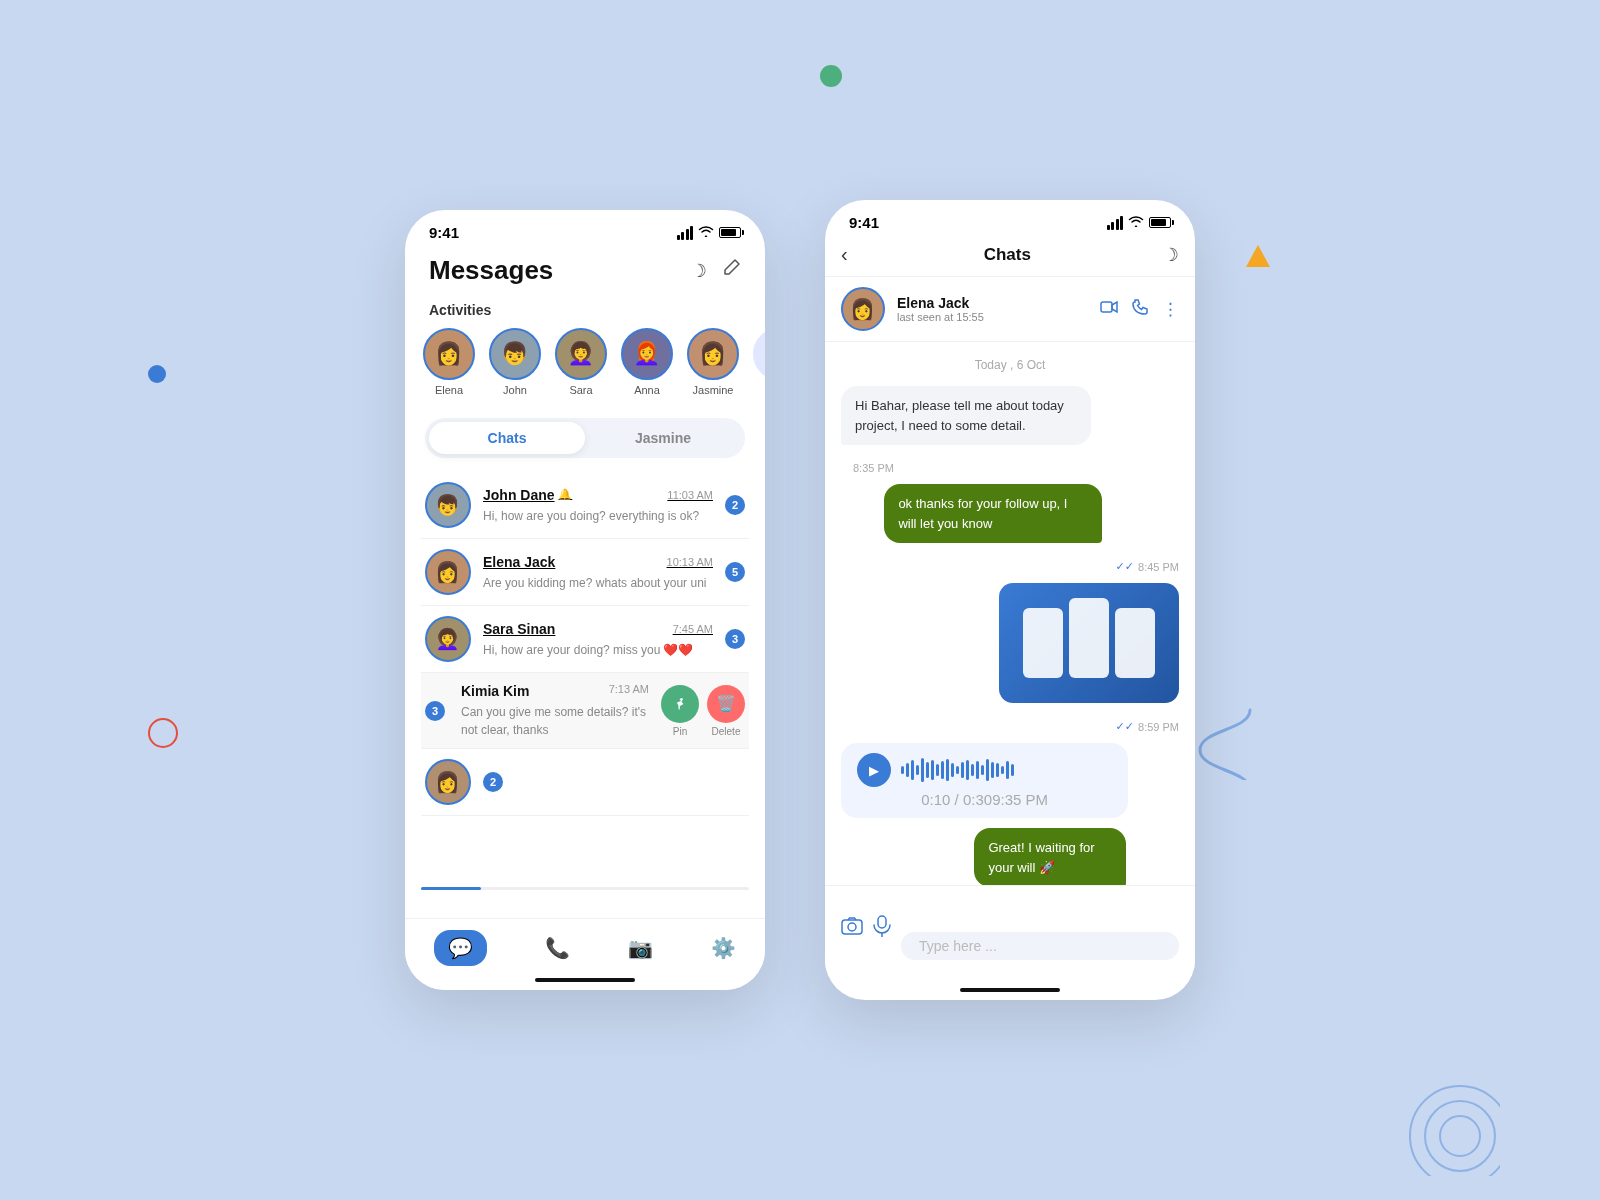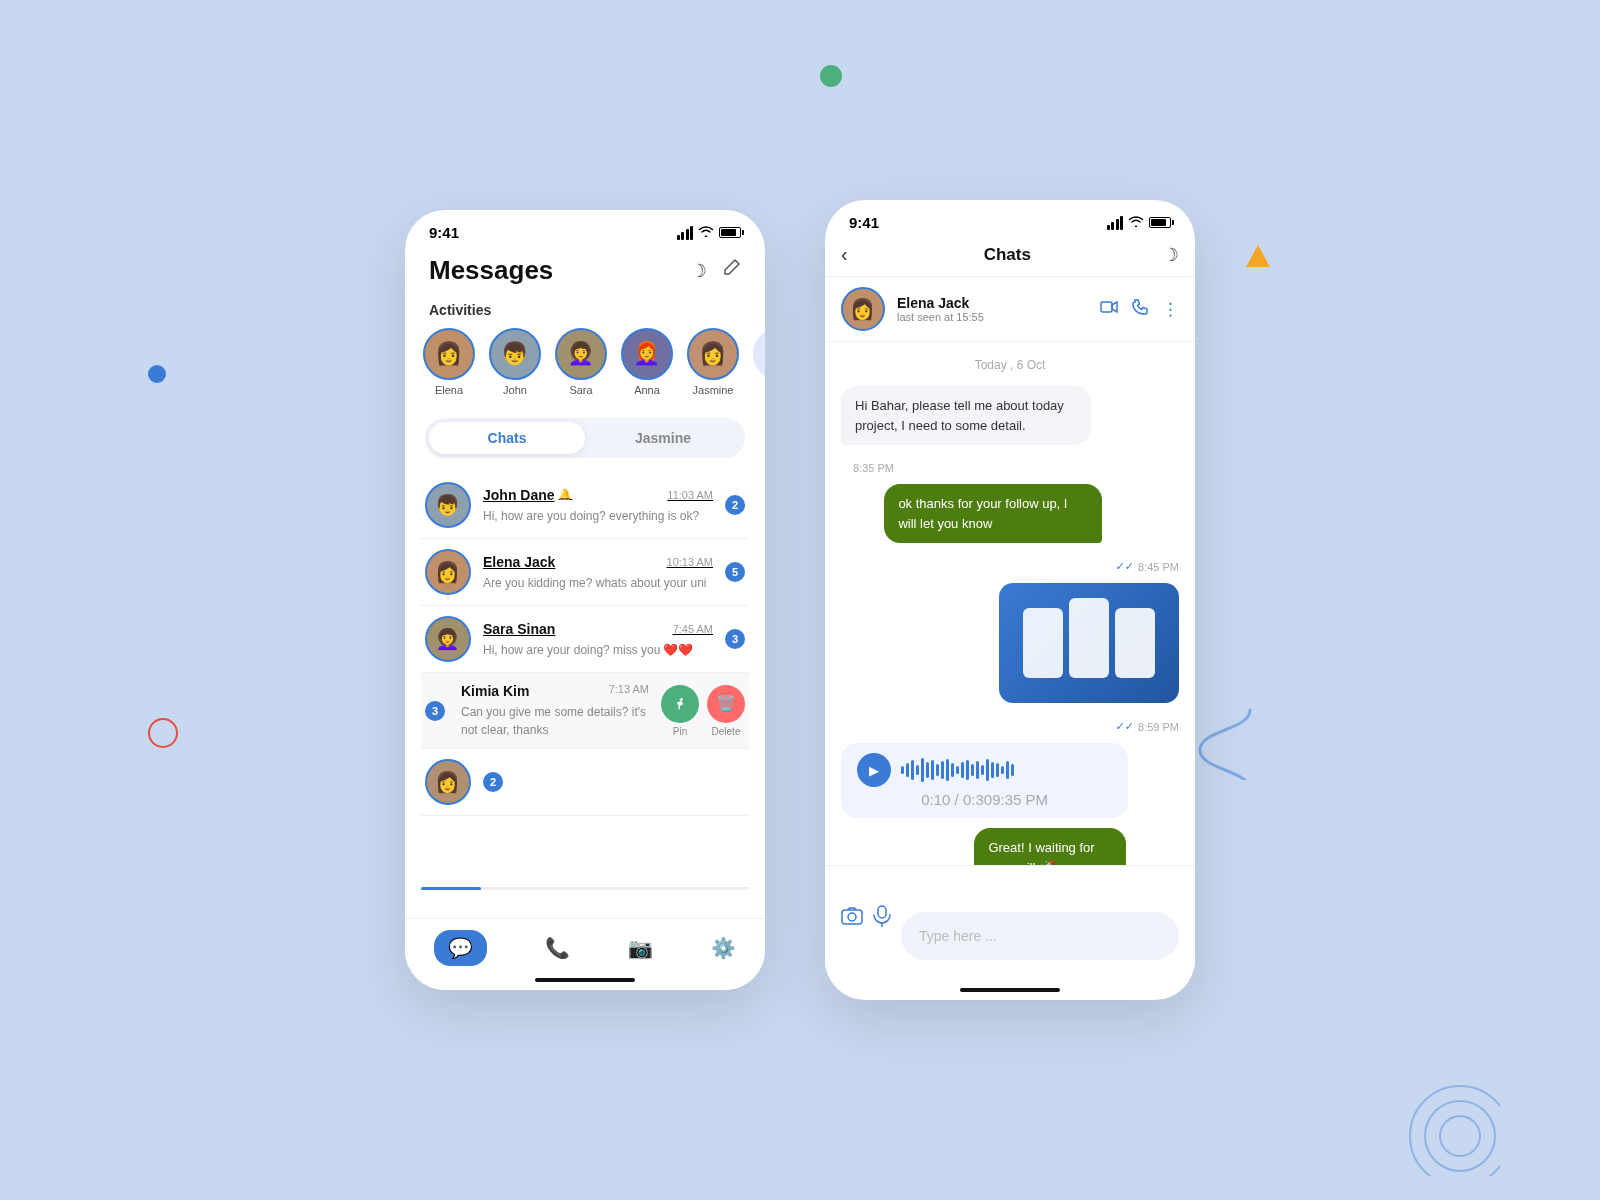--- a/index.html
+++ b/index.html
@@ -575,21 +575,21 @@
     }
     .input-icon {
       font-size: 20px;
       color: #3a7bd5;
       cursor: pointer;
     }
     .text-input {
       flex: 1;
       background: #f0f3fa;
       border-radius: 25px;
-      padding: 16px 18px;
+      padding: 6px 18px;
       font-size: 14px;
       color: #bbb;
       border: none;
       outline: none;
       margin-top: 36px;
     }
 
     
     .av-elena { background: #c0906b; }
     .av-john { background: #8ca0b0; }

